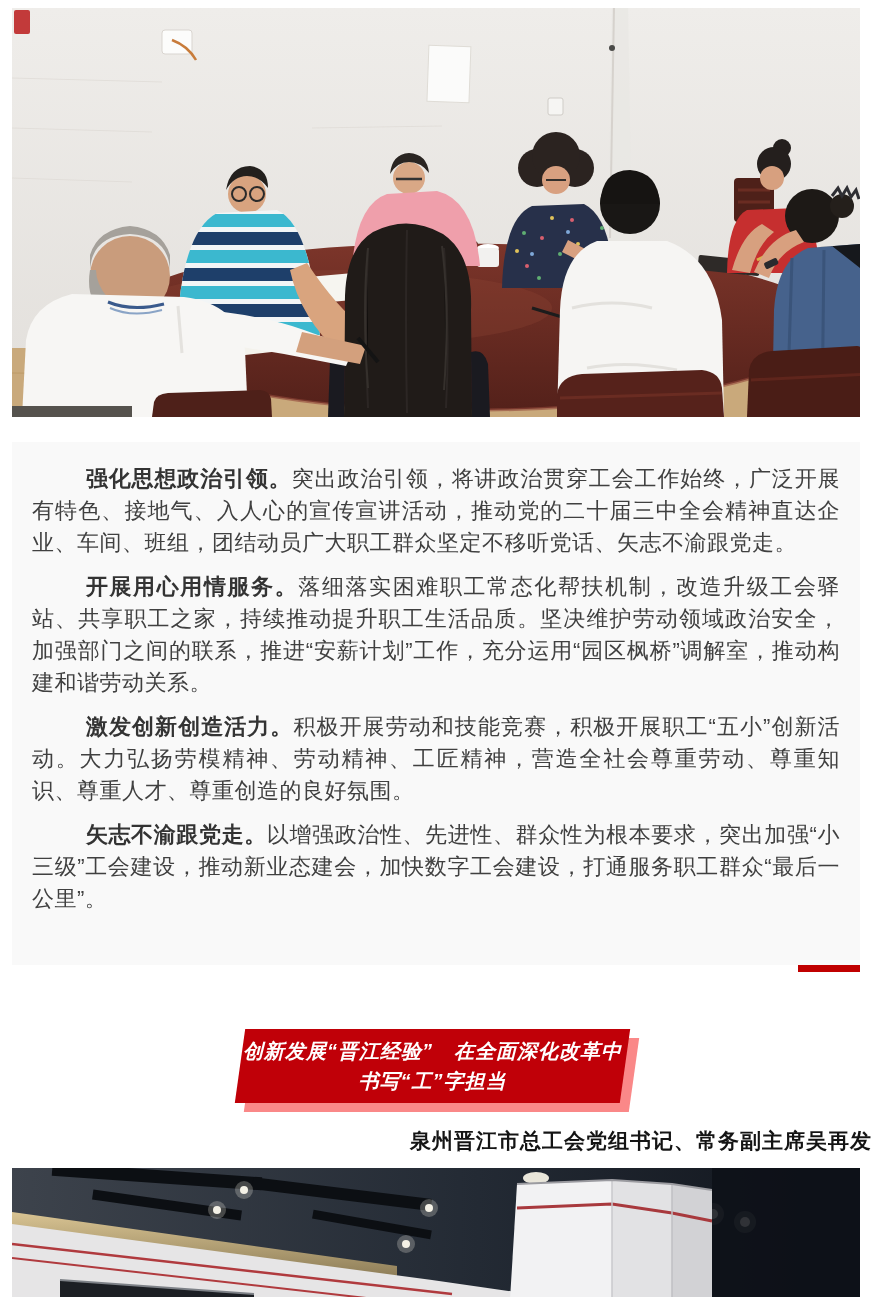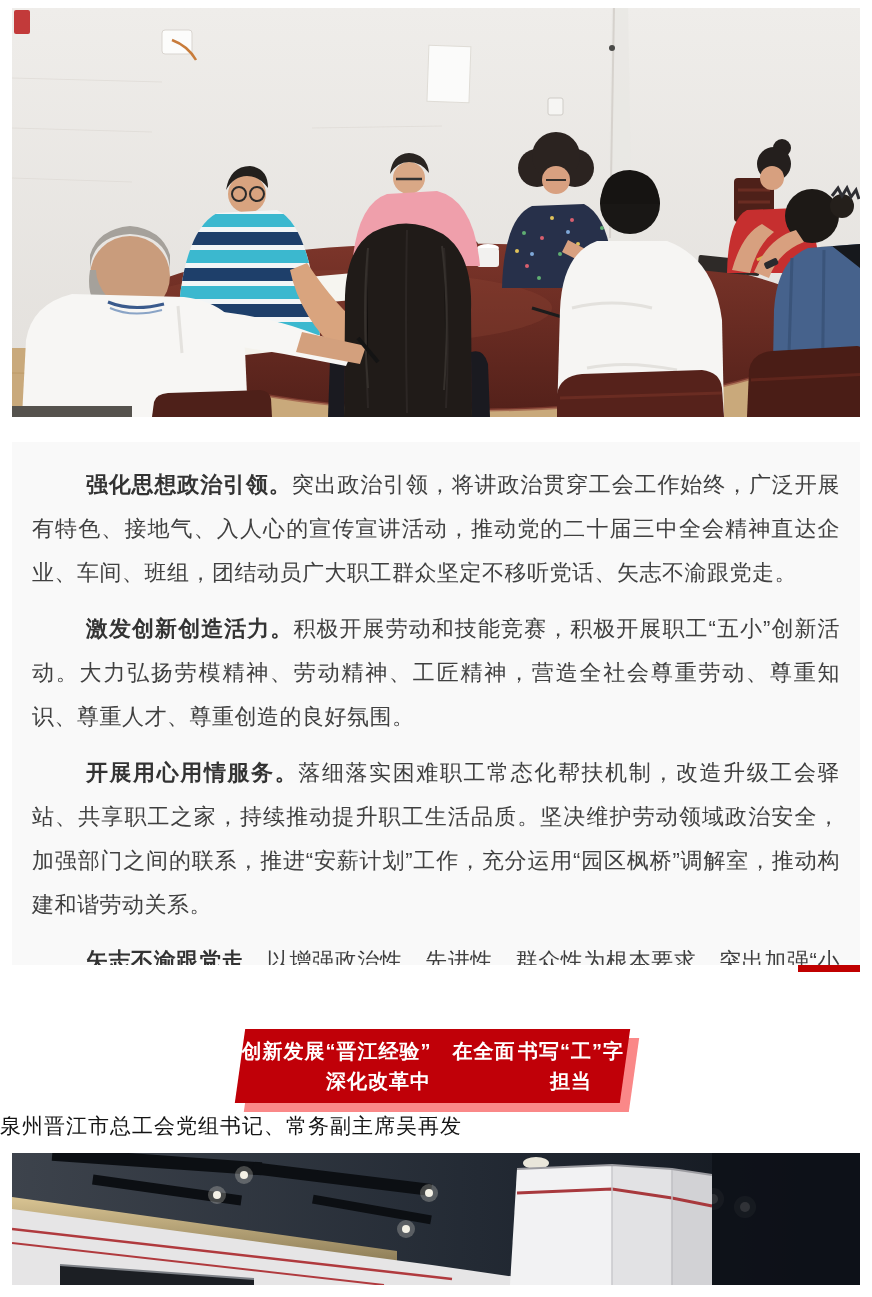--- a/index.html
+++ b/index.html
@@ -22,46 +22,46 @@
   .photo-top{margin-top:8px;height:409px;}
   .photo-bottom{height:132px;}
   .photo svg{display:block;}
   
   .card{
     margin-top:25px;height:523px;overflow:hidden;
     background:var(--card-bg);
     padding:21px 20px 0 20px;
   }
   .card p{
-    font-size:22px;line-height:44px;color:var(--text-color);
+    font-size:22px;line-height:32px;color:var(--text-color);
     text-indent:2.45em;letter-spacing:.5px;margin-bottom:12px;
     text-align:justify;
   }
   .card p .lead{font-weight:bold;color:#333333;}
   .red-bar-row{display:flex;justify-content:flex-end;}
   .red-bar{width:62px;height:7px;background:var(--bar-red);}
   
   .banner-wrap{position:relative;width:392px;height:84px;margin:57px auto 0;}
   .banner-shadow{
     position:absolute;left:9px;top:9px;width:385px;height:74px;
     background:var(--banner-shadow);transform:skewX(-8deg);
   }
   .banner-main{
     position:absolute;left:0;top:0;width:385px;height:74px;
     background:var(--banner-red);transform:skewX(-8deg);
   }
   .banner-text{
     position:absolute;left:0;top:0;width:385px;height:74px;
-    display:flex;align-items:center;justify-content:center;
+    display:flex;flex-direction:column;align-items:center;justify-content:center;
     color:#ffffff;font-weight:bold;font-size:20px;line-height:30px;
-    text-align:center;letter-spacing:1px;
+    text-align:center;letter-spacing:1px;font-style:italic;
   }
   
   .caption{
-    text-align:left;font-size:21px;font-weight:normal;
+    margin-top:15px;text-align:right;font-size:21px;font-weight:bold;
     color:var(--caption-color);letter-spacing:1px;line-height:26px;
   }
   .photo-bottom{margin-top:14px;}
 </style>
 </head>
 <body>
 
 <div class="photo photo-top">
   <svg width="848" height="409" viewBox="0 0 848 409" xmlns="http://www.w3.org/2000/svg">
     <defs>
@@ -268,24 +268,24 @@
     </g>
   </svg>
 </div>
 
 <div class="content-col">
   <div class="card">
     <p>
       <span class="lead">强化思想政治引领。</span><span>突出政治引领，将讲政治贯穿工会工作始终，广泛开展有特色、接地气、入人心的宣传宣讲活动，推动党的二十届三中全会精神直达企业、车间、班组，团结动员广大职工群众坚定不移听党话、矢志不渝跟党走。</span>
     </p>
     <p>
-      <span class="lead">激发创新创造活力。</span><span>积极开展劳动和技能竞赛，积极开展职工“五小”创新活动。大力弘扬劳模精神、劳动精神、工匠精神，营造全社会尊重劳动、尊重知识、尊重人才、尊重创造的良好氛围。</span>
+      <span class="lead">开展用心用情服务。</span><span>落细落实困难职工常态化帮扶机制，改造升级工会驿站、共享职工之家，持续推动提升职工生活品质。坚决维护劳动领域政治安全，加强部门之间的联系，推进“安薪计划”工作，充分运用“园区枫桥”调解室，推动构建和谐劳动关系。</span>
     </p>
     <p>
-      <span class="lead">开展用心用情服务。</span><span>落细落实困难职工常态化帮扶机制，改造升级工会驿站、共享职工之家，持续推动提升职工生活品质。坚决维护劳动领域政治安全，加强部门之间的联系，推进“安薪计划”工作，充分运用“园区枫桥”调解室，推动构建和谐劳动关系。</span>
+      <span class="lead">激发创新创造活力。</span><span>积极开展劳动和技能竞赛，积极开展职工“五小”创新活动。大力弘扬劳模精神、劳动精神、工匠精神，营造全社会尊重劳动、尊重知识、尊重人才、尊重创造的良好氛围。</span>
     </p>
     <p>
       <span class="lead">矢志不渝跟党走。</span><span>以增强政治性、先进性、群众性为根本要求，突出加强“小三级”工会建设，推动新业态建会，加快数字工会建设，打通服务职工群众“最后一公里”。</span>
     </p>
   </div>
   <div class="red-bar-row">
     <div class="red-bar"></div>
   </div>
 </div>
 

